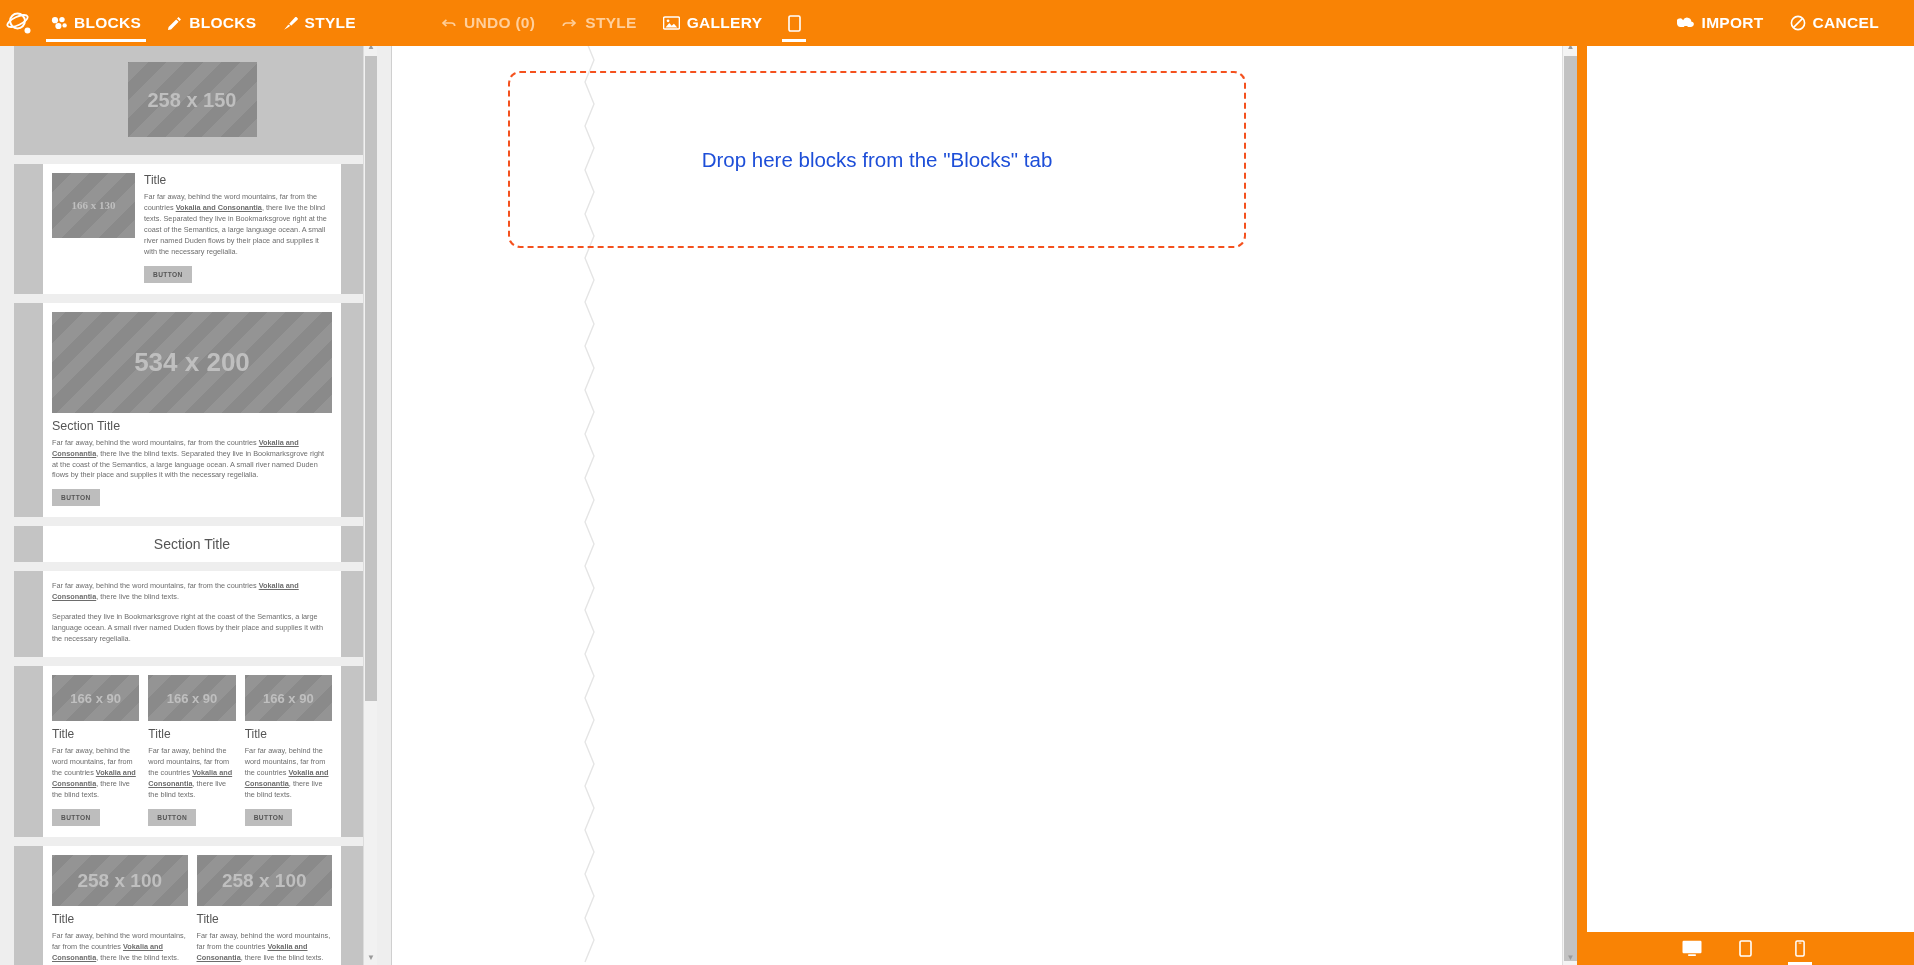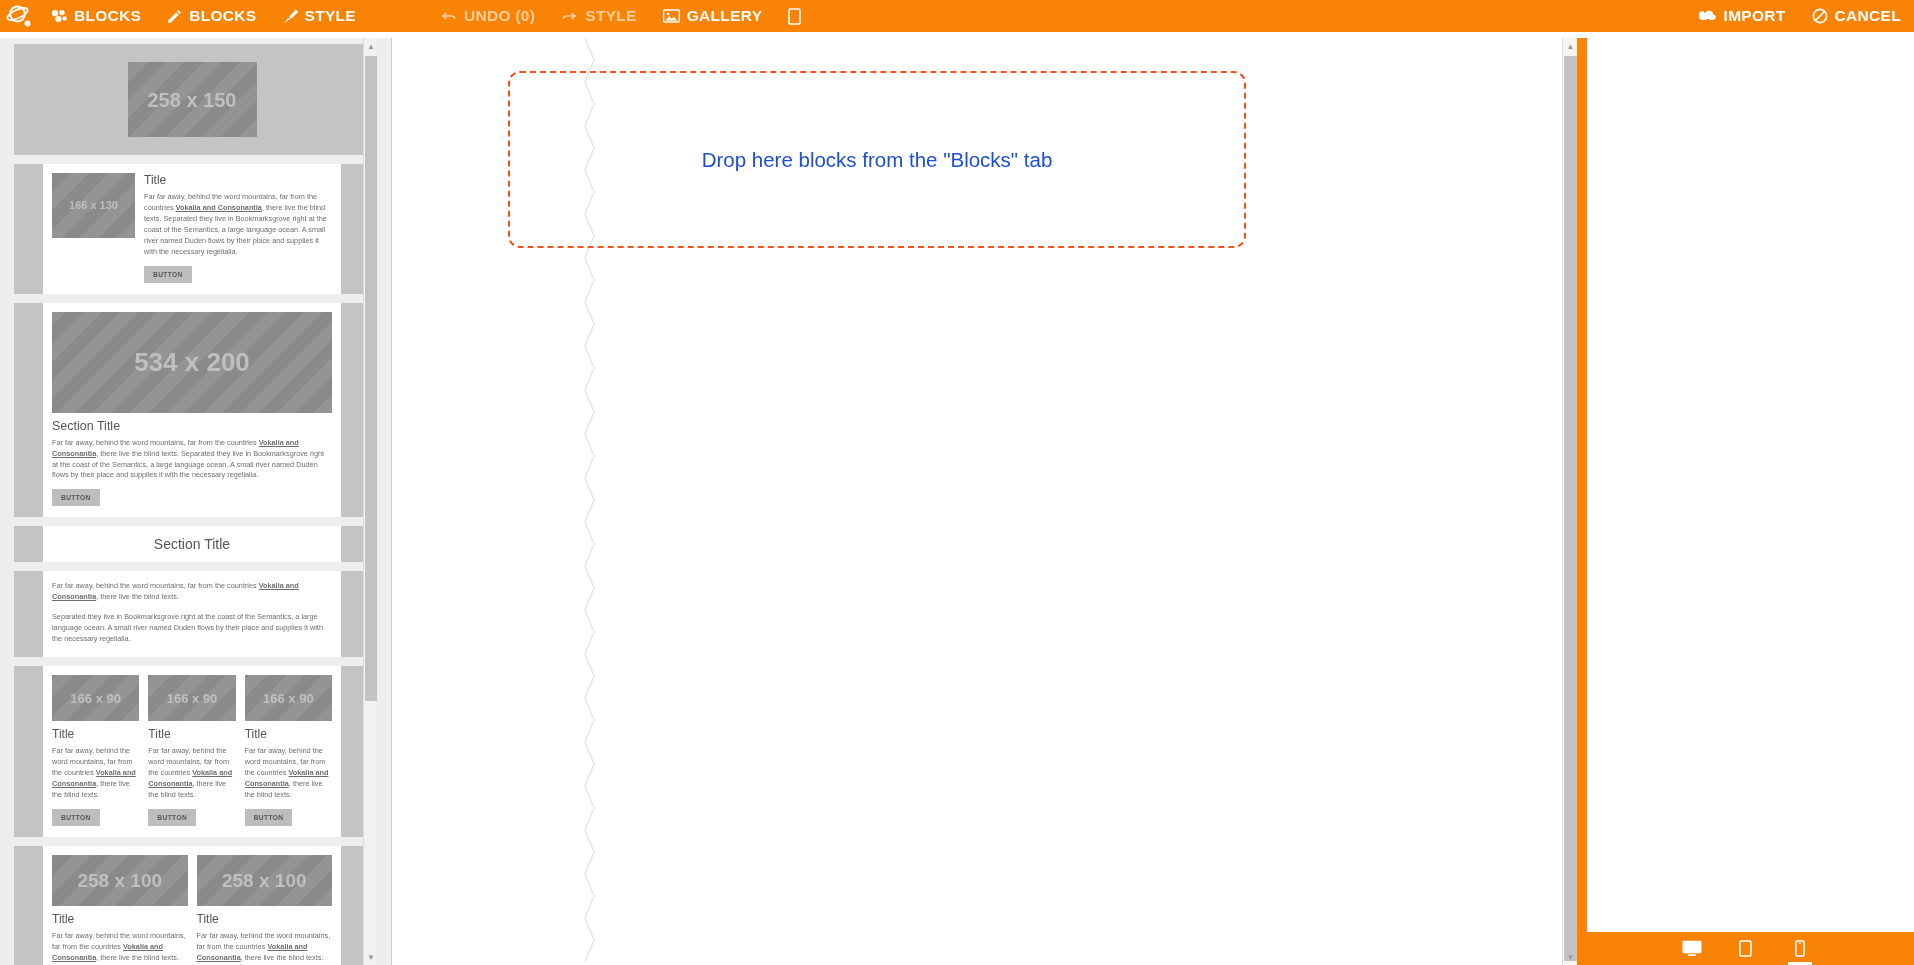--- a/index.html
+++ b/index.html
@@ -7,21 +7,21 @@
   html, body {
     width: 1914px; height: 965px;
     overflow: hidden;
     font-family: "Liberation Sans", sans-serif;
     background: #ffffff;
   }
 
   
   .toolbar {
     position: absolute; top: 0; left: 0;
-    width: 1914px; height: 32px;
+    width: 1914px; height: 46px;
     background: #f98305;
     display: flex; align-items: center;
     z-index: 30;
   }
   .logo {
     width: 38px; height: 38px;
     display: flex; align-items: center; justify-content: center;
     flex: 0 0 38px;
   }
   .tb-item {
@@ -44,21 +44,21 @@
   .tb-device {
     width: 38px; height: 38px;
     display: flex; align-items: center; justify-content: center;
     position: relative; cursor: pointer;
   }
   .tb-device::after {
     content: ""; position: absolute;
     left: 7px; right: 7px; bottom: 0; height: 3px;
     background: #ffffff;
   }
-  .tb-right { margin-left: auto; display: flex; align-items: center; padding-right: 0; }
+  .tb-right { margin-left: auto; display: flex; align-items: center; padding-right: 22px; }
 
   
   .sidebar {
     position: absolute; top: 38px; left: 0;
     width: 392px; height: 927px;
     background: #eeeeee;
     overflow: hidden;
     border-right: 1px solid #cfcfcf;
   }
   .sb-scroll {
@@ -312,21 +312,21 @@
       <div class="blk-inner" style="background:#c4c4c4;display:flex;justify-content:center;padding:18px 0;">
         <div class="ph" style="width:129px;height:75px;font-size:20px;">258 x 150</div>
       </div>
       <div class="blk-pad"></div>
     </div>
 
     <div class="blk">
       <div class="blk-pad"></div>
       <div class="blk-inner">
         <div class="row">
-          <div style="flex:0 0 83px;">
+          <div style="flex:0 0 83px;font-family:Liberation Serif, serif;">
             <div class="ph" style="width:83px;height:65px;font-size:11px;">166 x 130</div>
           </div>
           <div class="col">
             <div class="blk-title" style="margin-top:0;">Title</div>
             <div class="blk-text">Far far away, behind the word mountains, far from the countries <u>Vokalia and Consonantia</u>, there live the blind texts. Separated they live in Bookmarksgrove right at the coast of the Semantics, a large language ocean. A small river named Duden flows by their place and supplies it with the necessary regelialia.</div>
             <div class="blk-btn">BUTTON</div>
           </div>
         </div>
       </div>
       <div class="blk-pad"></div>

